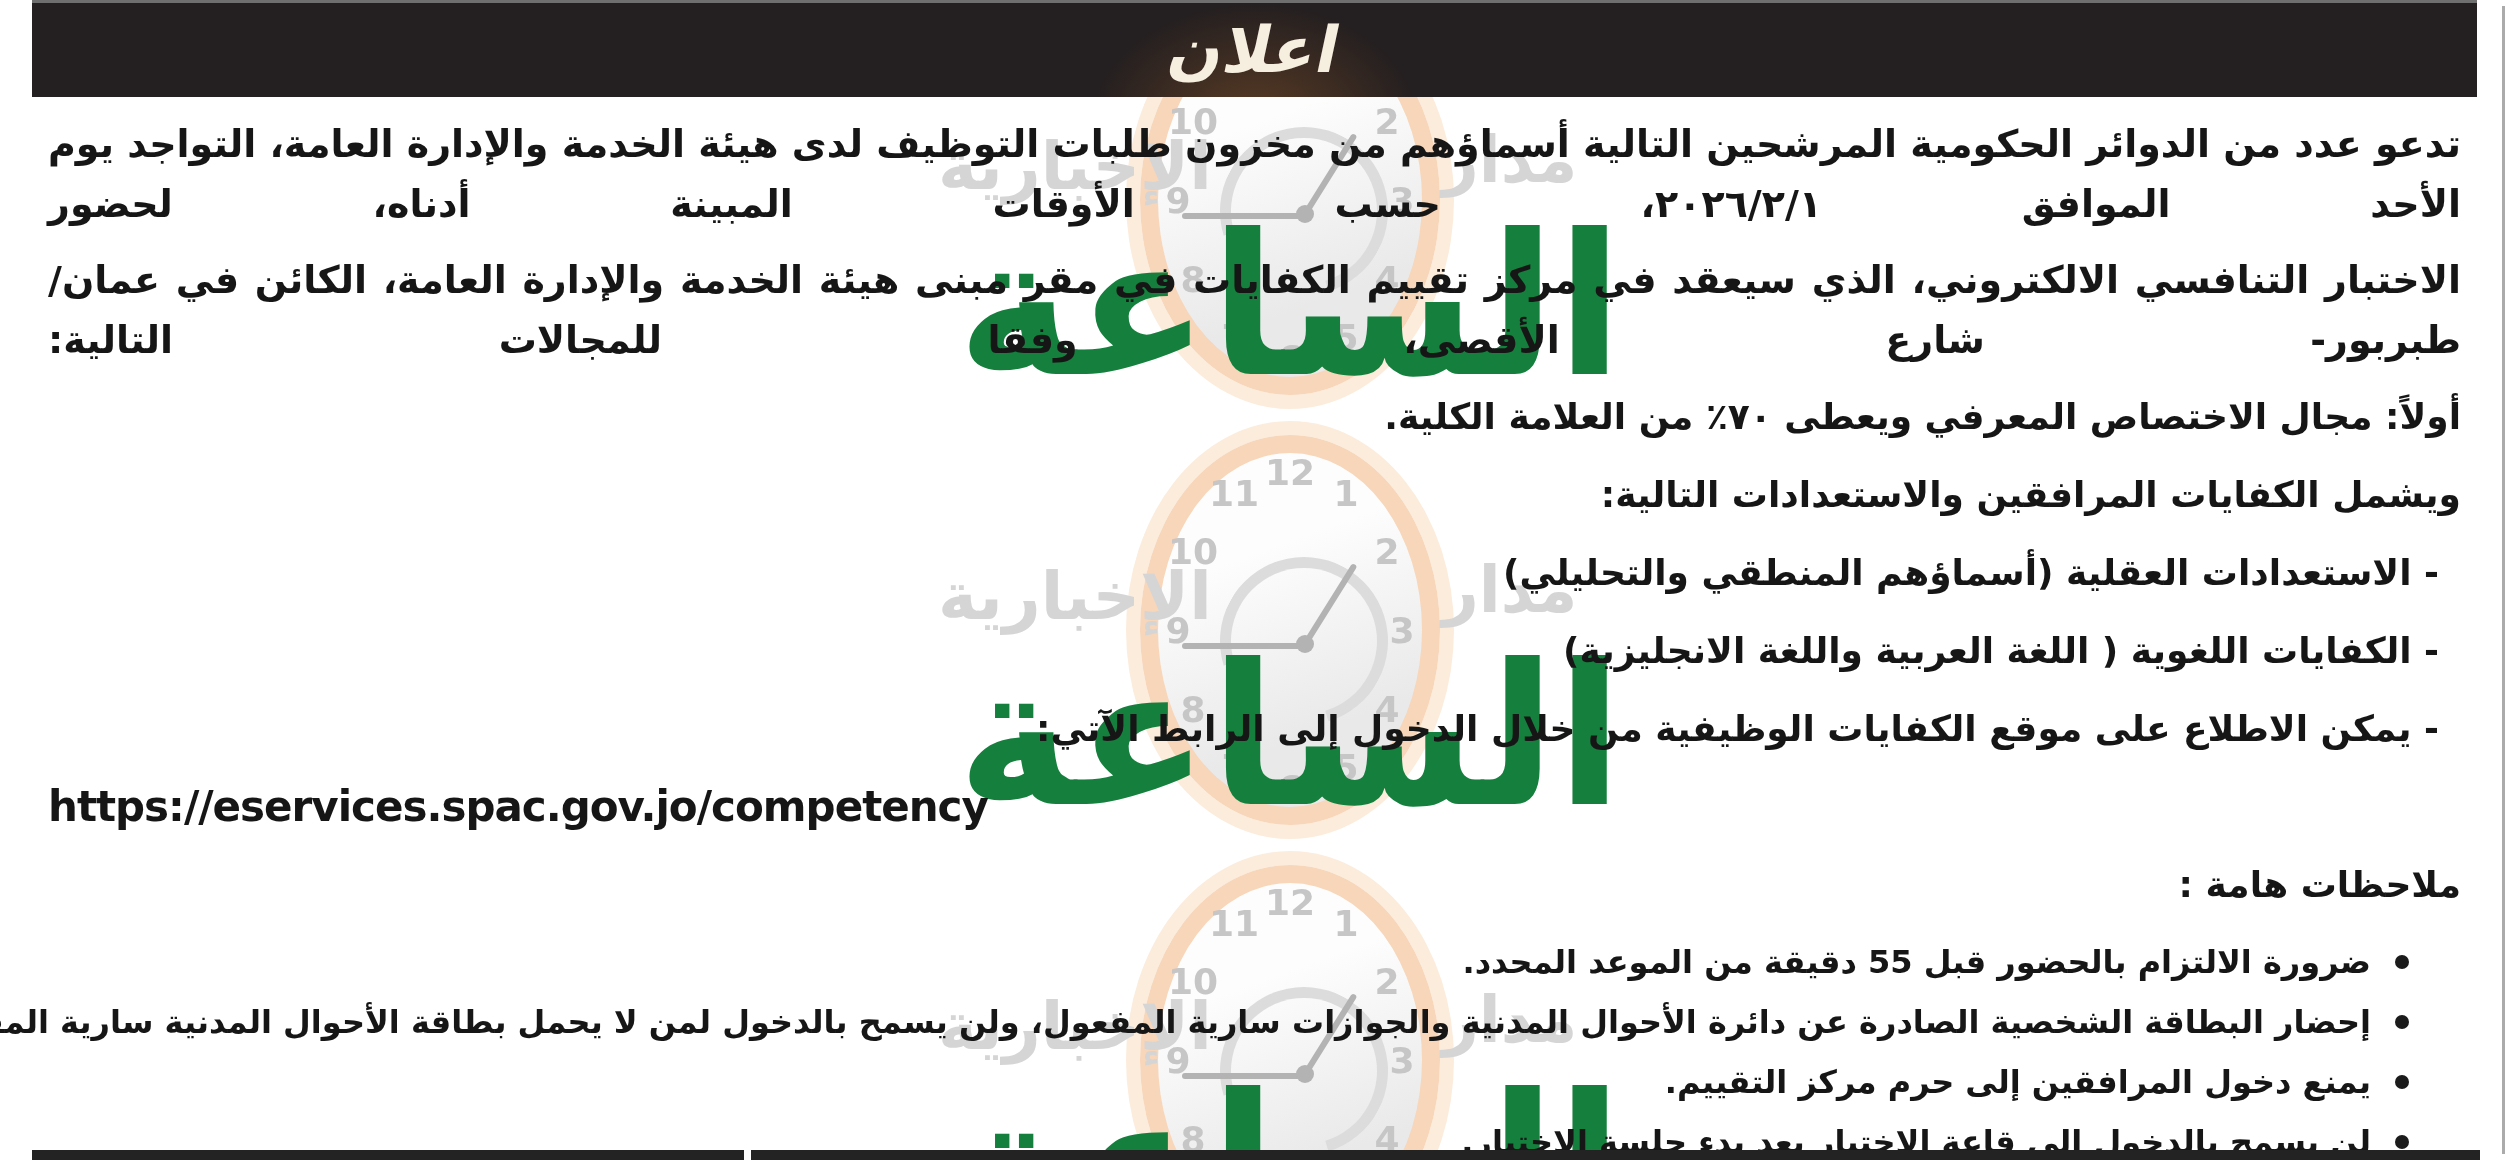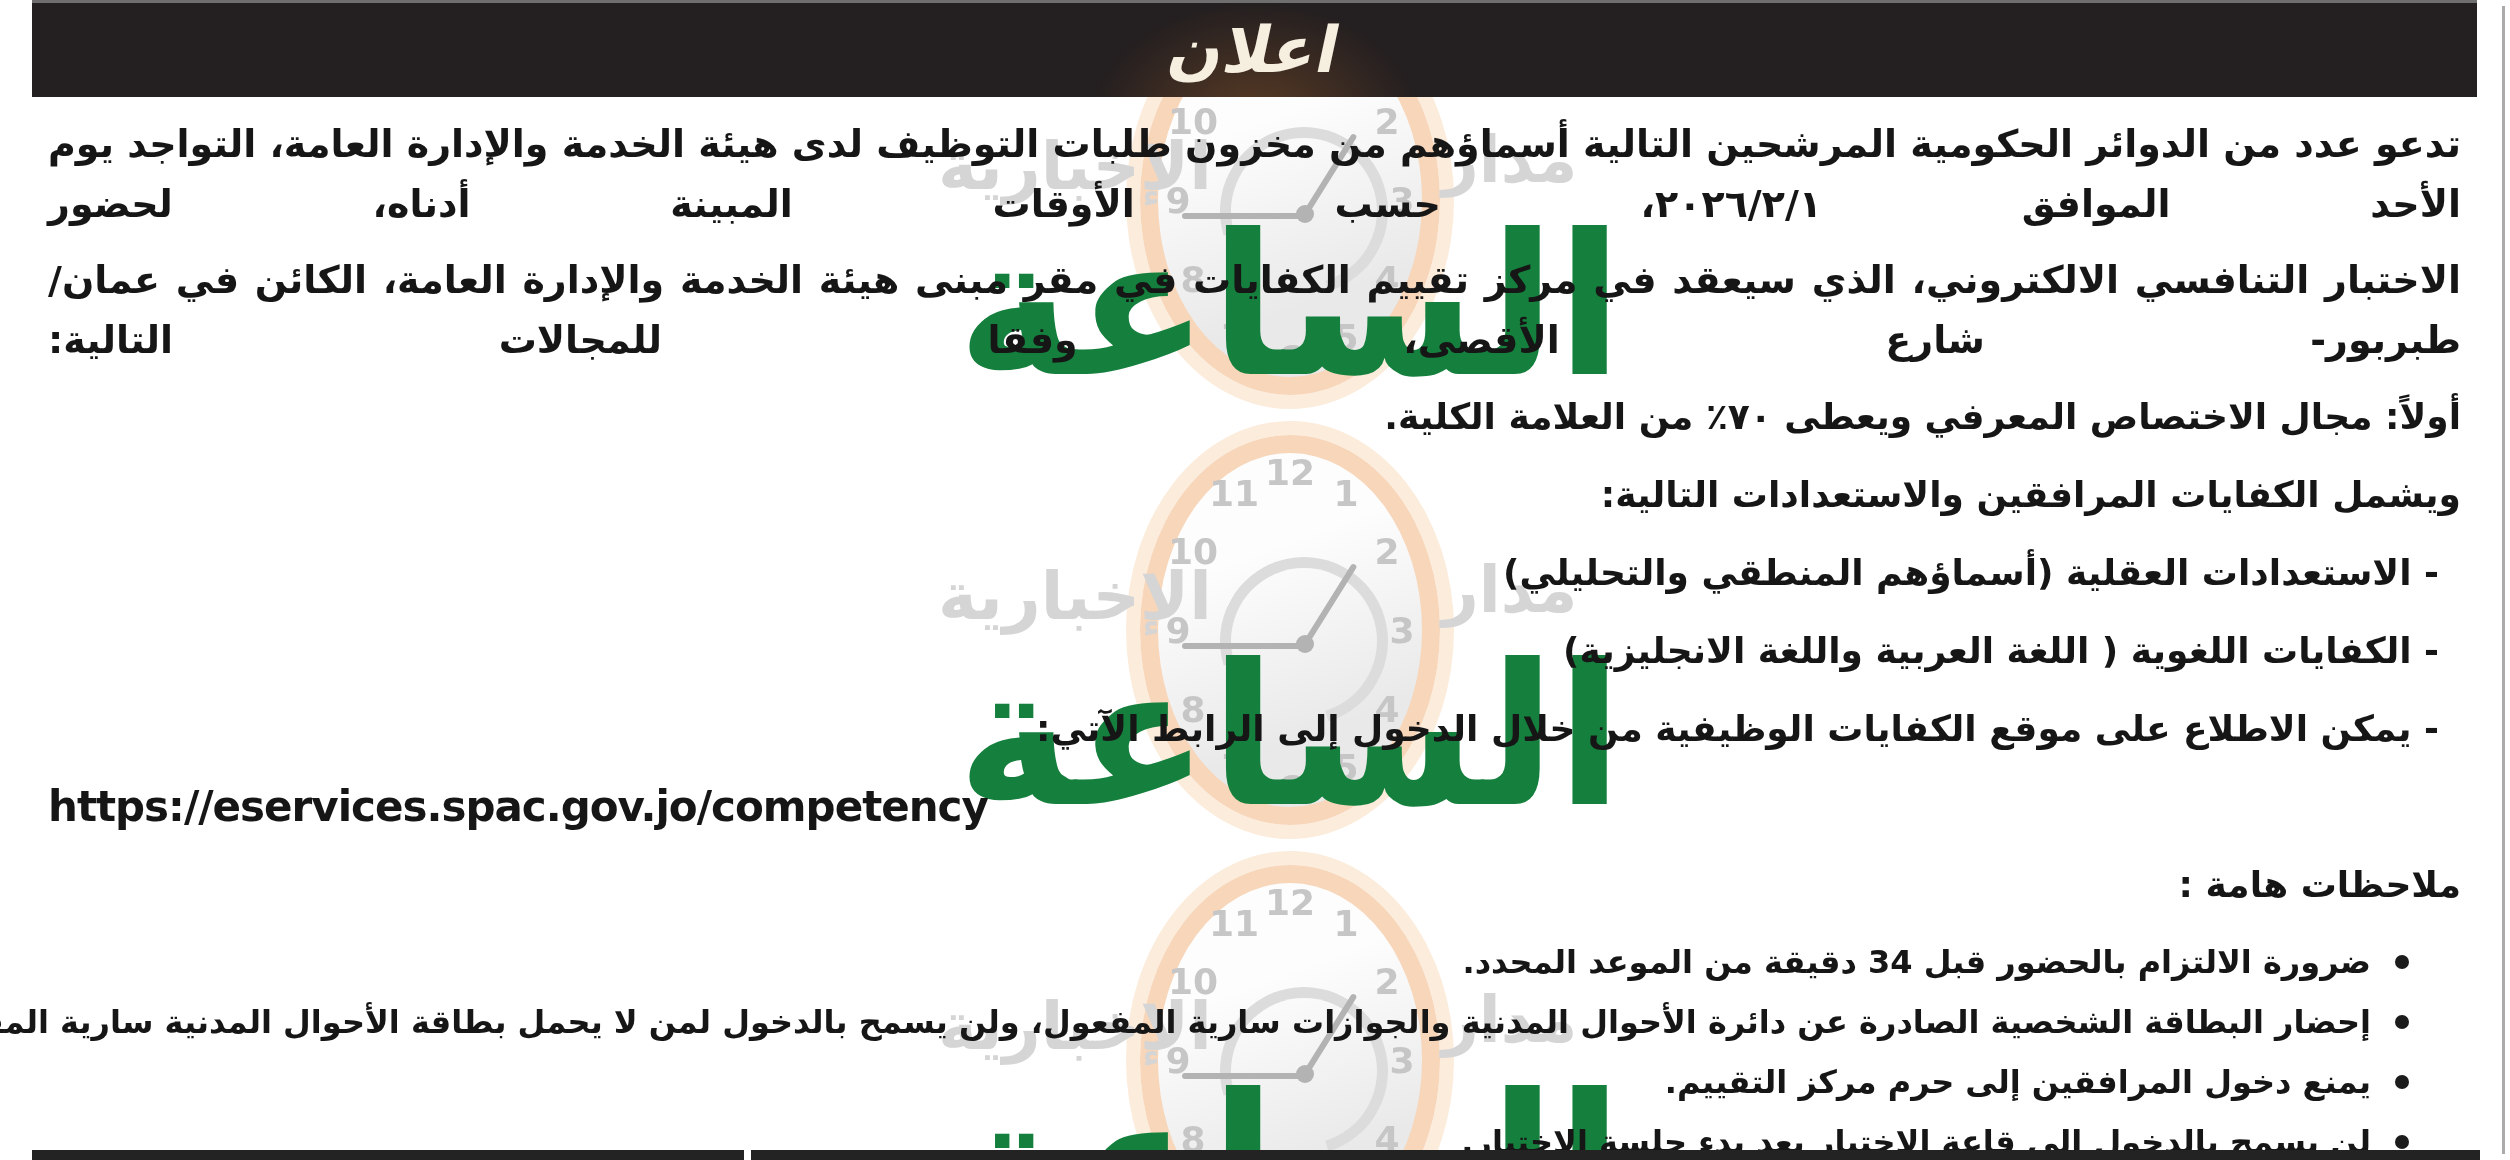--- a/index.html
+++ b/index.html
@@ -155,21 +155,21 @@
     <p class="line dash">- الاستعدادات العقلية (أسماؤهم المنطقي والتحليلي)</p>
     <p class="line dash">- الكفايات اللغوية ( اللغة العربية واللغة الانجليزية)</p>
     <p class="line dash">- يمكن الاطلاع على موقع الكفايات الوظيفية من خلال الدخول إلى الرابط الآتي:</p>
 
     <p class="url-line">https://eservices.spac.gov.jo/competency</p>
 
     <p class="line notes-heading">ملاحظات هامة :</p>
 
     <div class="note">
       <span class="bullet"></span>
-      <span class="note-text">ضرورة الالتزام بالحضور قبل 34 دقيقة من الموعد المحدد.</span>
+      <span class="note-text">ضرورة الالتزام بالحضور قبل 55 دقيقة من الموعد المحدد.</span>
     </div>
     <div class="note">
       <span class="bullet"></span>
       <span class="note-text">إحضار البطاقة الشخصية الصادرة عن دائرة الأحوال المدنية والجوازات سارية المفعول، ولن يسمح بالدخول لمن لا يحمل بطاقة الأحوال المدنية سارية المفعول.</span>
     </div>
     <div class="note">
       <span class="bullet"></span>
       <span class="note-text">يمنع دخول المرافقين إلى حرم مركز التقييم.</span>
     </div>
     <div class="note">

